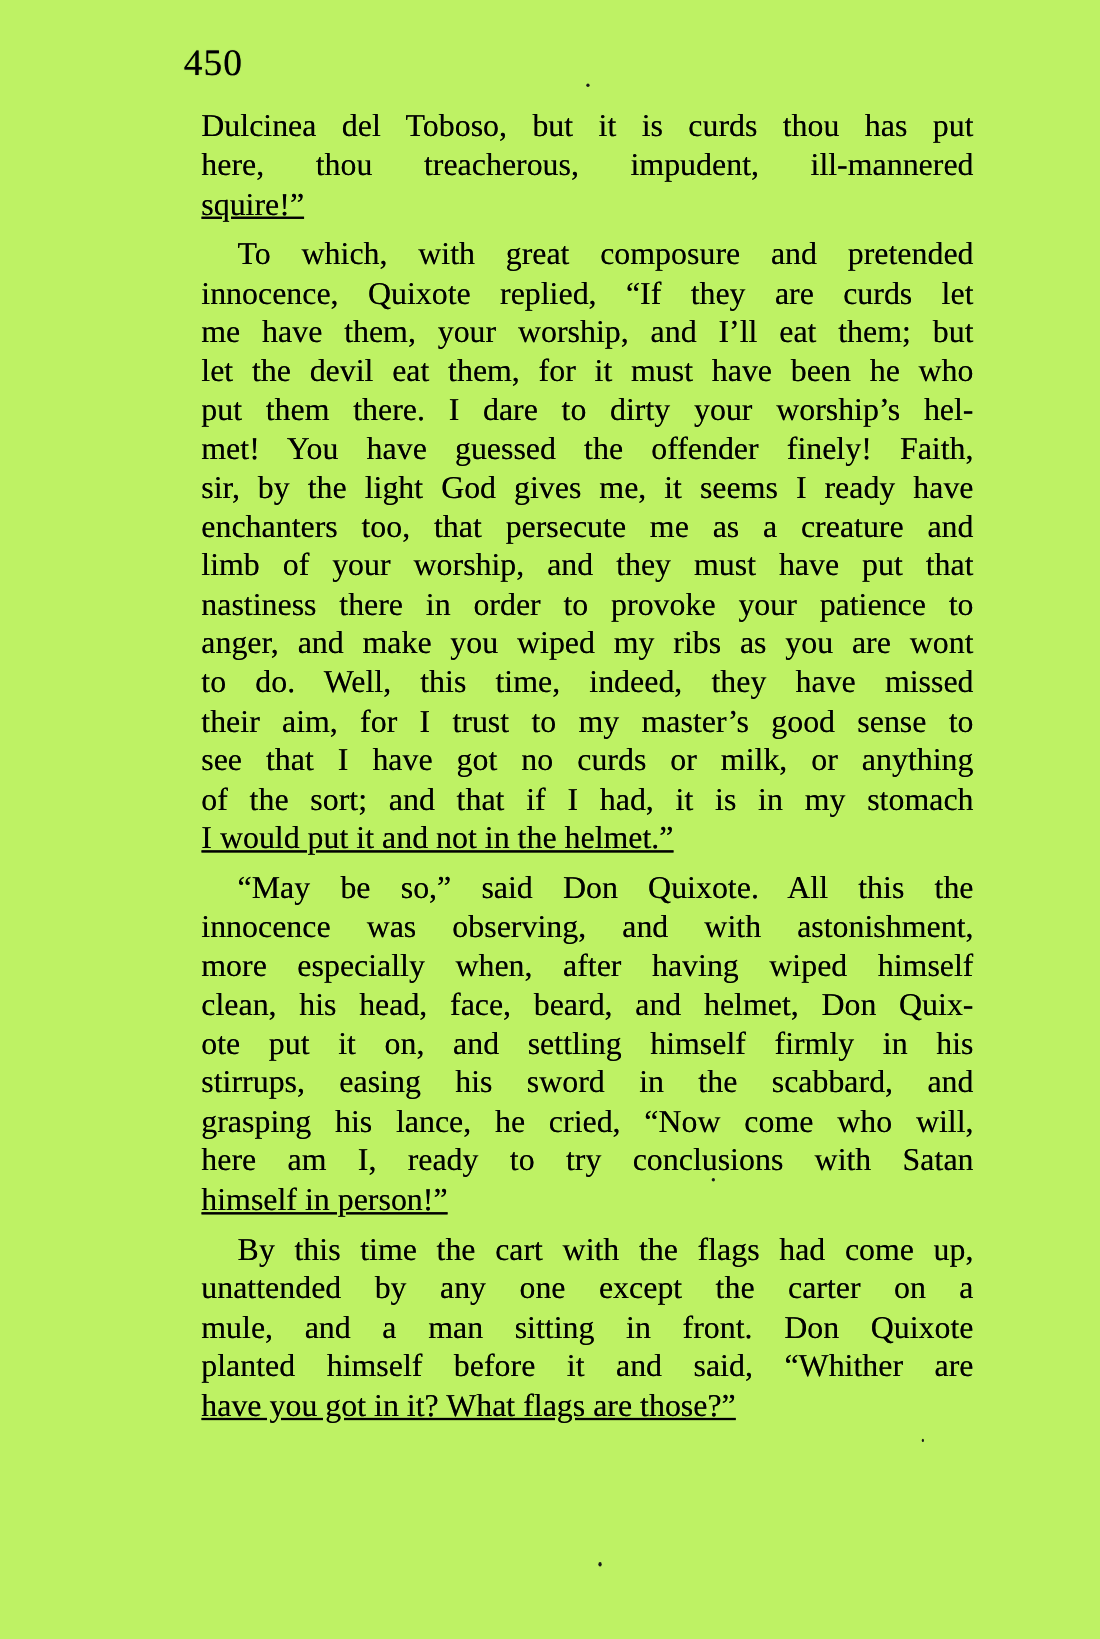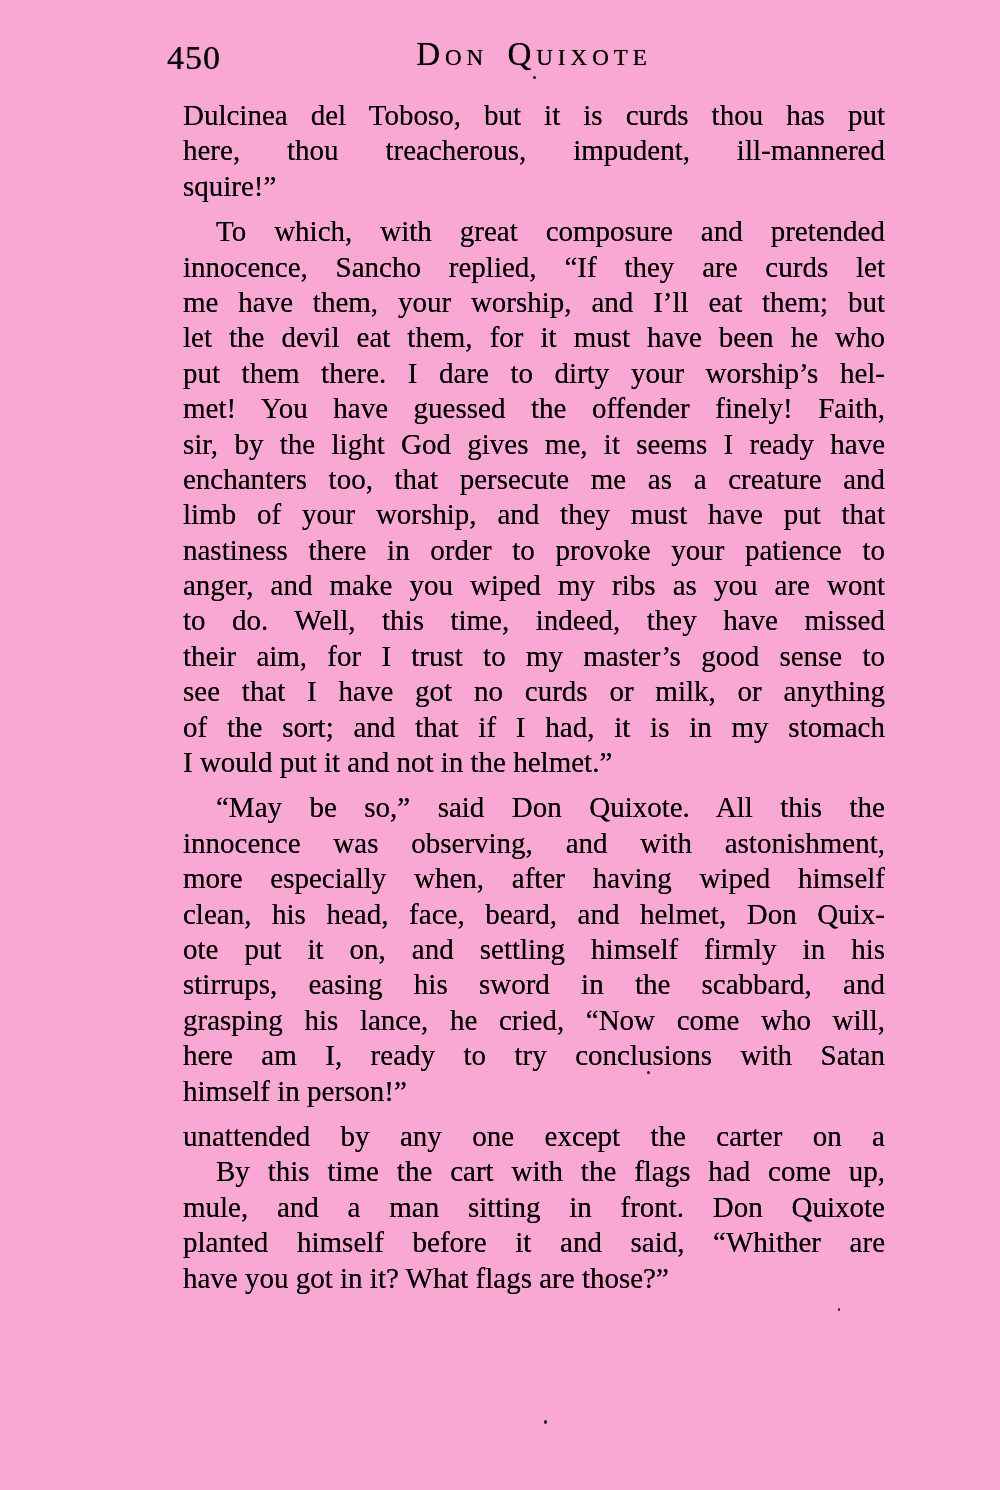--- a/index.html
+++ b/index.html
@@ -4,21 +4,21 @@
 <style>
   html, body {
     margin: 0;
     padding: 0;
     background: #ffffff;
   }
   .page {
     position: relative;
     width: 1000px;
     height: 1490px;
-    background: #f9a8d4;
+    background: #bef264;
     color: #000000;
     font-family: "Liberation Serif", "DejaVu Serif", serif;
     overflow: hidden;
   }
   .running-header {
     position: absolute;
     top: 36px;
     left: 173px;
     width: 722px;
     height: 42px;
@@ -55,53 +55,53 @@
   .para { margin: 10px; padding: 0; }
   .line {
     height: 35.4px;
     overflow: hidden;
     text-align: justify;
     text-align-last: justify;
   }
   .line.last {
     text-align: center;
     text-align-last: left;
+    text-decoration: underline;
   }
   .line.indent { text-indent: 33px; }
   .speck {
     position: absolute;
     background: #1a1a1a;
     border-radius: 50%;
   }
   .speck.s1 { left: 533px; top: 76px;  width: 3px; height: 3px; }
   .speck.s2 { left: 647px; top: 1071px; width: 3px; height: 3px; }
   .speck.s3 { left: 838px; top: 1308px; width: 2px; height: 3px; }
   .speck.s4 { left: 544px; top: 1420px; width: 3px; height: 4px; }
 </style>
 </head>
 <body>
 
 <div class="page">
 
   <div class="running-header">
     <div class="page-number">450</div>
-    <div class="running-title">Don Quixote</div>
   </div>
 
   <div class="body-text">
 
     <div class="para">
       <div class="line">Dulcinea del Toboso, but it is curds thou has put</div>
       <div class="line">here, thou treacherous, impudent, ill-mannered</div>
       <div class="line last">squire!”</div>
     </div>
 
     <div class="para">
       <div class="line indent">To which, with great composure and pretended</div>
-      <div class="line">innocence, Sancho replied, “If they are curds let</div>
+      <div class="line">innocence, Quixote replied, “If they are curds let</div>
       <div class="line">me have them, your worship, and I’ll eat them; but</div>
       <div class="line">let the devil eat them, for it must have been he who</div>
       <div class="line">put them there.  I dare to dirty your worship’s hel-</div>
       <div class="line">met!  You have guessed the offender finely!  Faith,</div>
       <div class="line">sir, by the light God gives me, it seems I ready have</div>
       <div class="line">enchanters too, that persecute me as a creature and</div>
       <div class="line">limb of your worship, and they must have put that</div>
       <div class="line">nastiness there in order to provoke your patience to</div>
       <div class="line">anger, and make you wiped my ribs as you are wont</div>
       <div class="line">to do.  Well, this time, indeed, they have missed</div>
@@ -117,22 +117,22 @@
       <div class="line">more especially when, after having wiped himself</div>
       <div class="line">clean, his head, face, beard, and helmet, Don Quix-</div>
       <div class="line">ote put it on, and settling himself firmly in his</div>
       <div class="line">stirrups, easing his sword in the scabbard, and</div>
       <div class="line">grasping his lance, he cried, “Now come who will,</div>
       <div class="line">here am I, ready to try conclusions with Satan</div>
       <div class="line last">himself in person!”</div>
     </div>
 
     <div class="para">
+      <div class="line indent">By this time the cart with the flags had come up,</div>
       <div class="line">unattended by any one except the carter on a</div>
-      <div class="line indent">By this time the cart with the flags had come up,</div>
       <div class="line">mule, and a man sitting in front.  Don Quixote</div>
       <div class="line">planted himself before it and said, “Whither are</div>
       <div class="line last">have you got in it?  What flags are those?”</div>
     </div>
 
   </div>
 
   <div class="speck s1"></div>
   <div class="speck s2"></div>
   <div class="speck s3"></div>

